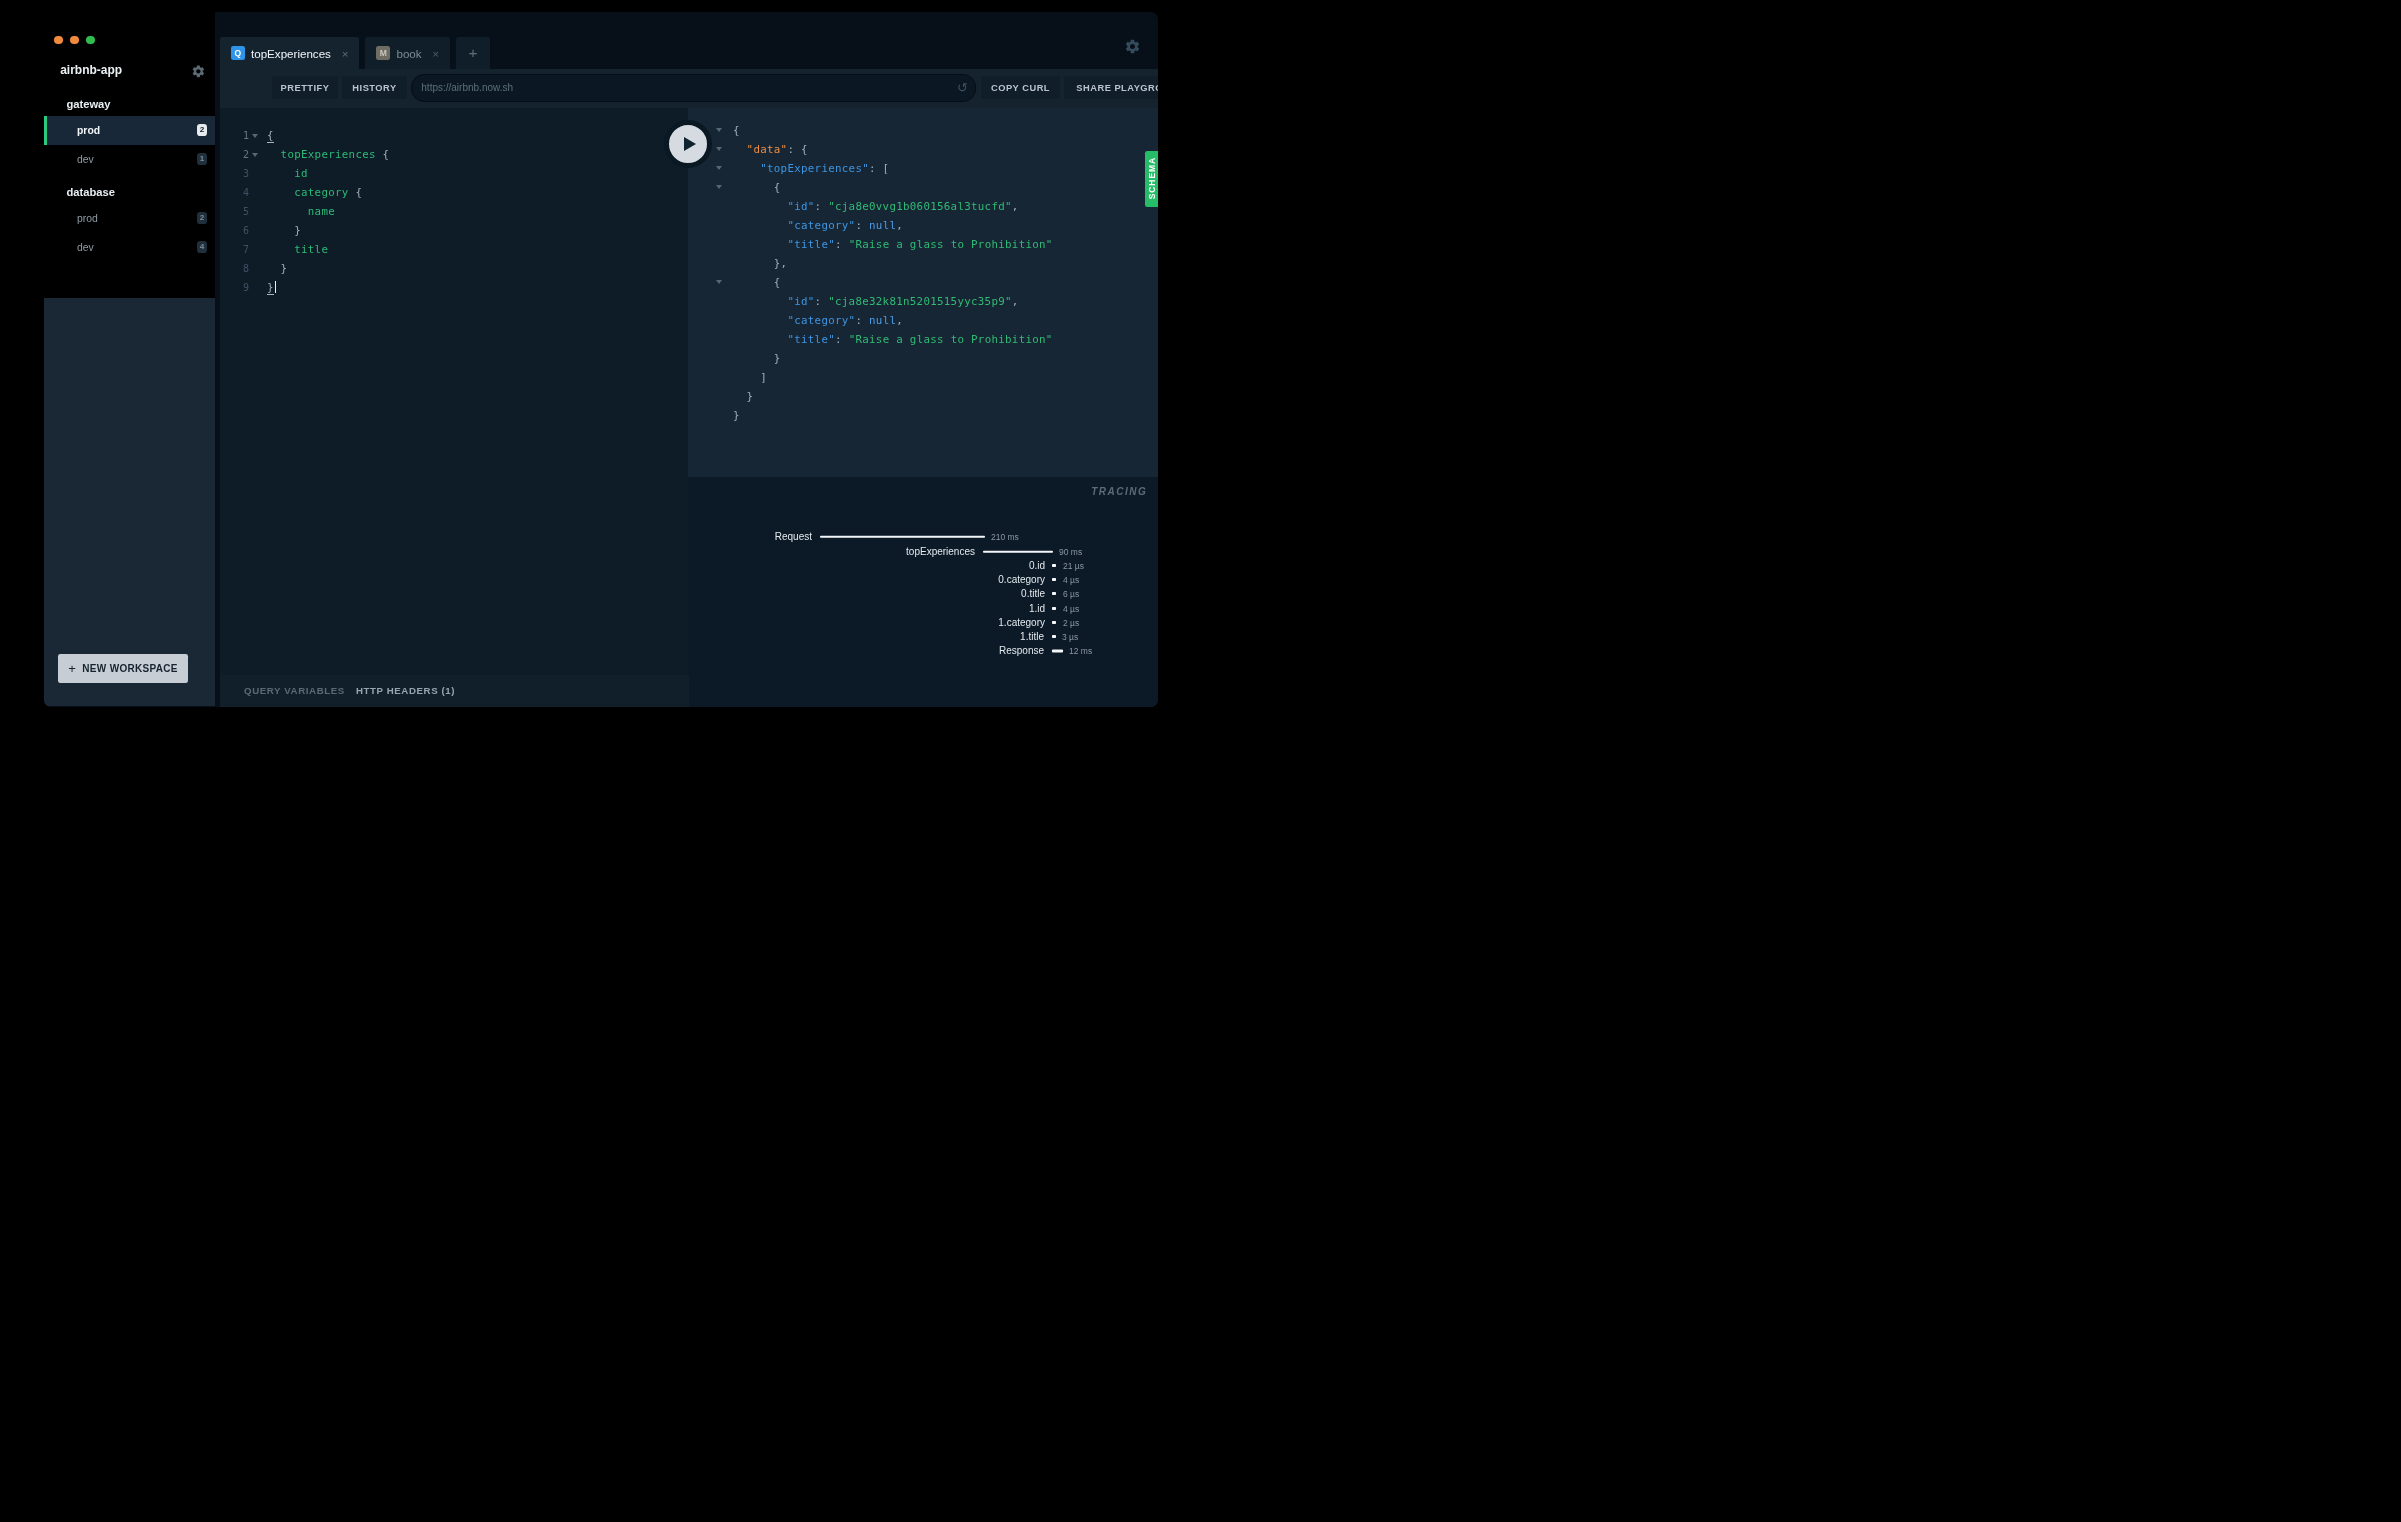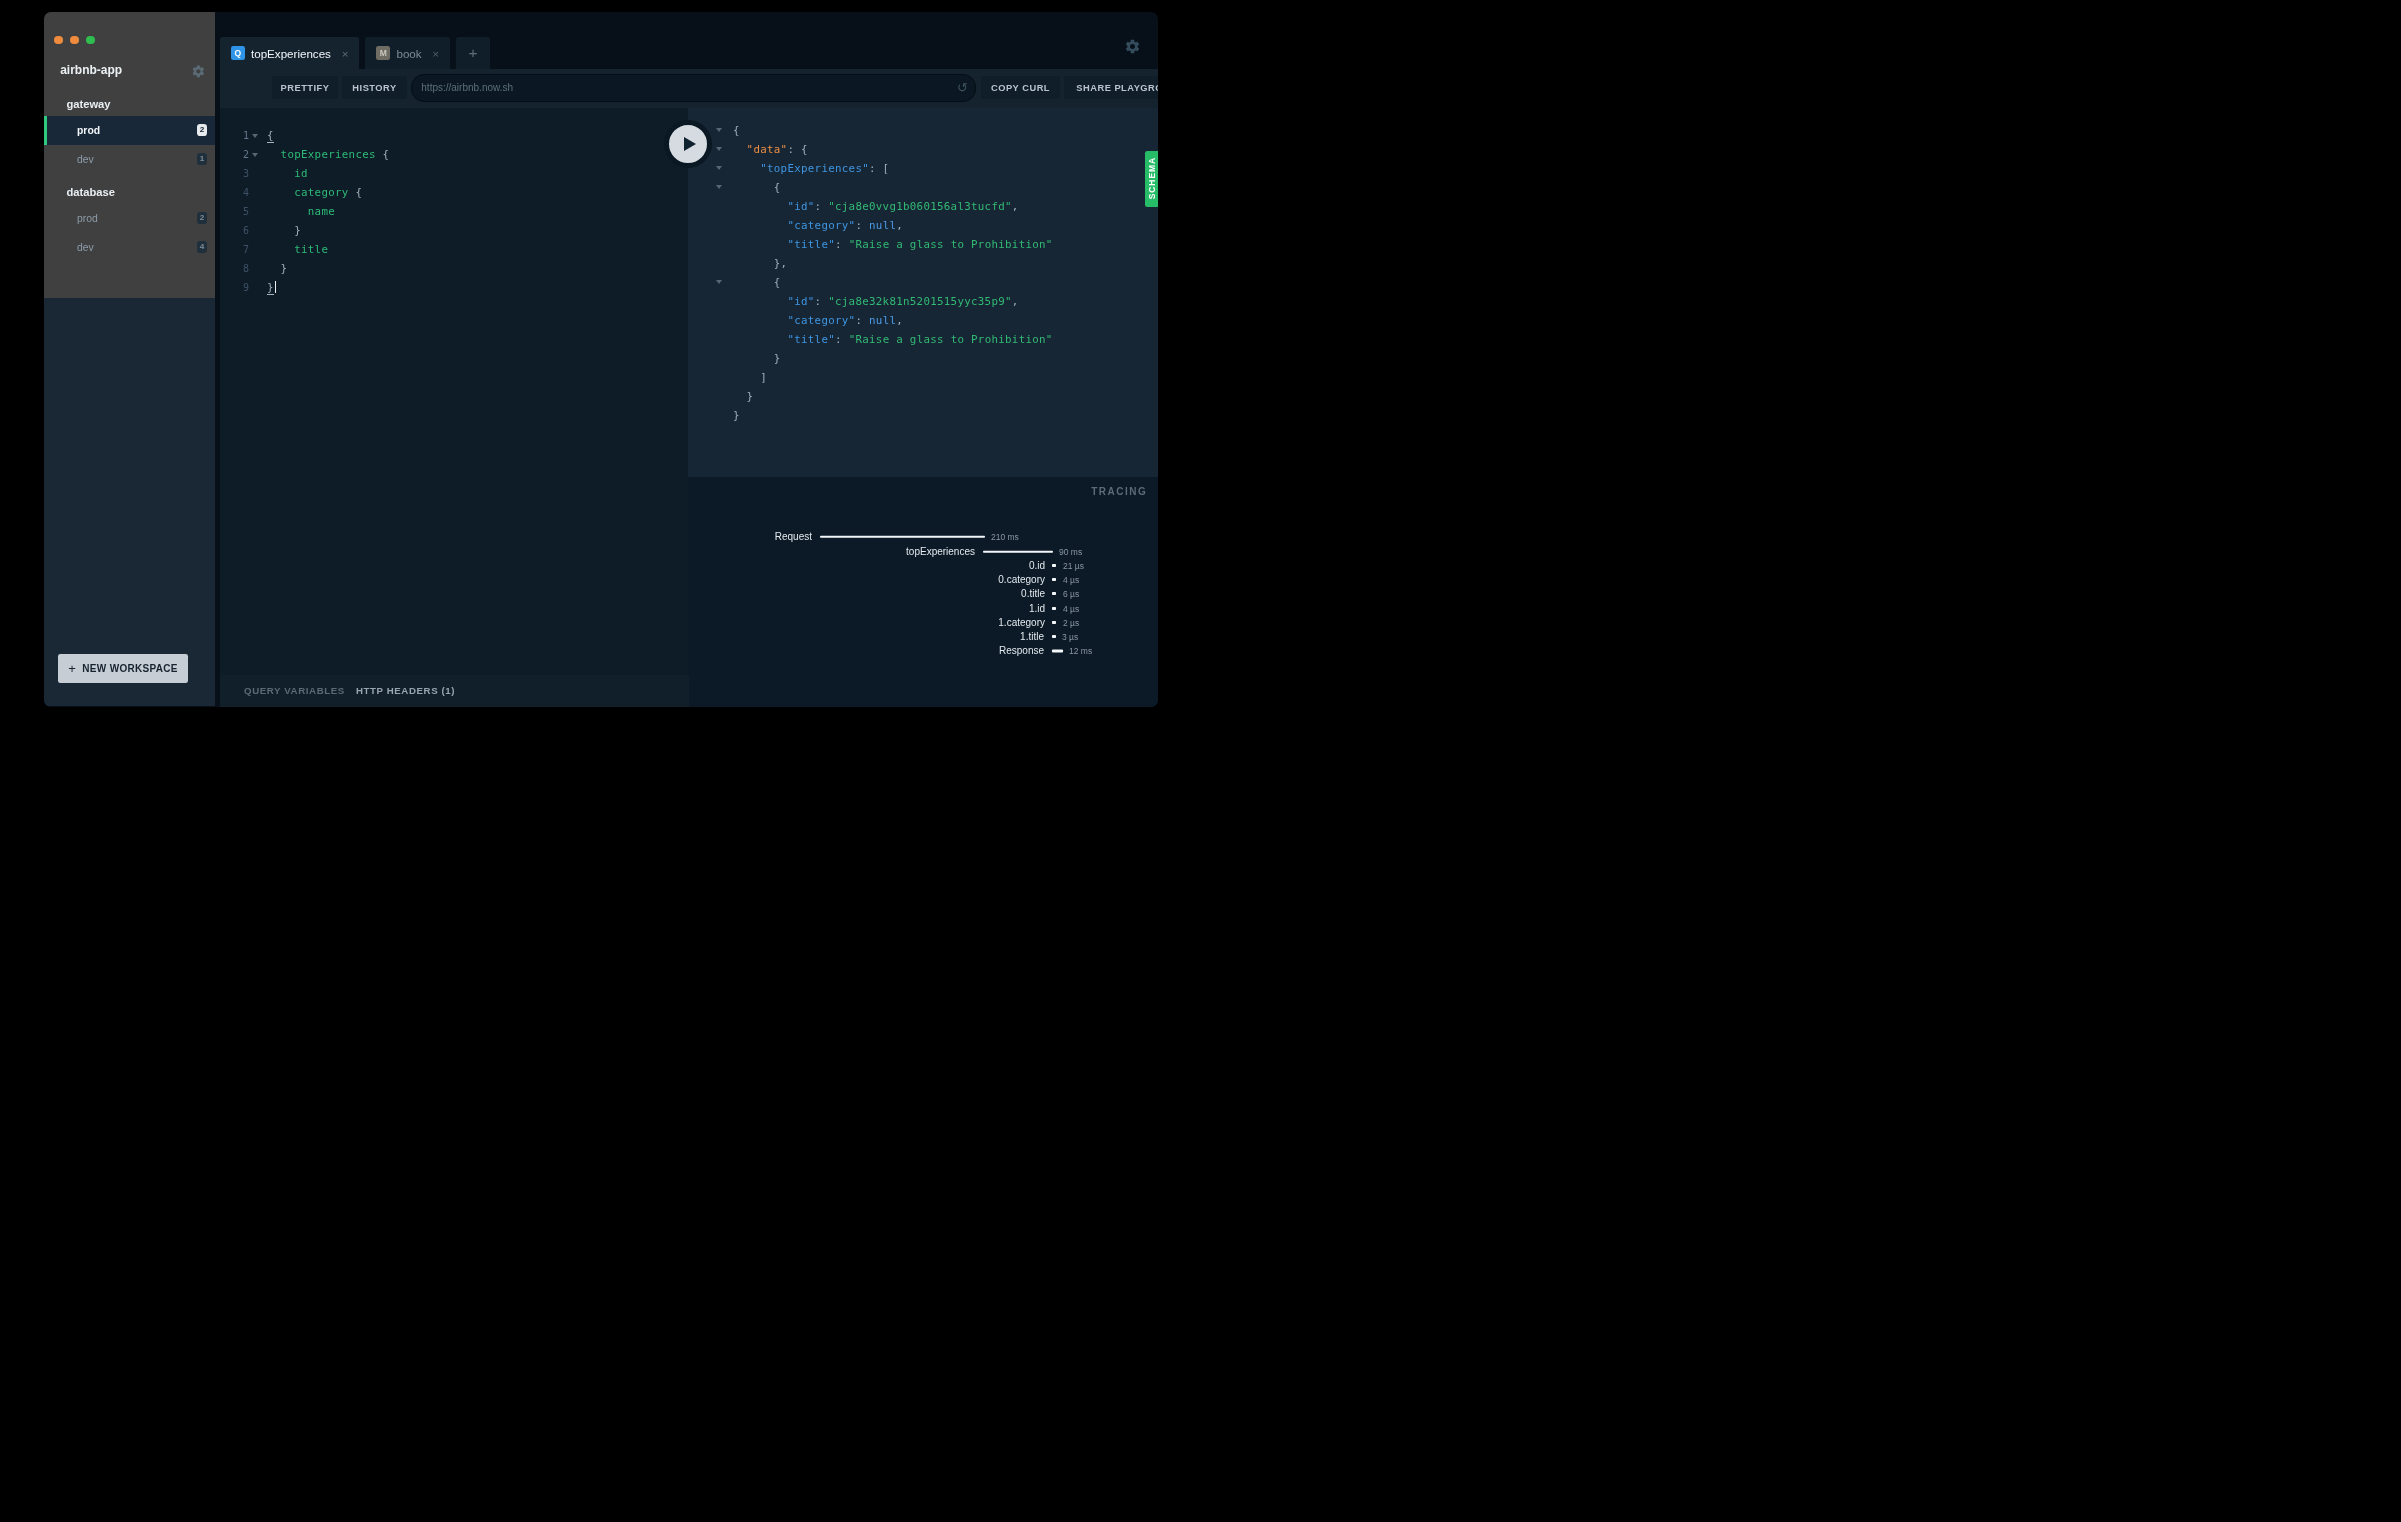--- a/index.html
+++ b/index.html
@@ -7,21 +7,21 @@
   body {
     width:1201px; height:761px; background:#000;
     font-family:"Liberation Sans", sans-serif;
     position:relative; overflow:hidden;
   }
   .window {
     position:absolute; left:44px; top:11.6px; width:1114px; height:695px;
     background:#071019; border-radius:7px; overflow:hidden;
   }
   
-  .sb-top   { position:absolute; left:0; top:0;     width:171px; height:286px; background:#404040; }
+  .sb-top   { position:absolute; left:0; top:0;     width:171px; height:286px; background:#000000; }
   .sb-bottom{ position:absolute; left:0; top:286px; width:171px; height:408px; background:#1A2734; }
   .dots { position:absolute; left:10px; top:24px; display:flex; gap:7.7px; }
   .dot  { width:8.5px; height:8.5px; border-radius:50%; }
   .ws-title { position:absolute; left:16.2px; top:51px; font-size:12px; font-weight:700; color:#ECF1F4; }
   .sb-gear  { position:absolute; left:147px; top:52px; width:14.7px; height:14.7px; color:#5A6B75; cursor:pointer; }
   .projects { position:absolute; left:0; top:81px; right:0; }
   .section-label { height:23px; line-height:23px; padding-left:22.4px; color:#E8EEF2; font-size:11.2px; font-weight:600; }
   .section + .section .section-label { margin-top:7px; }
   .side-item { height:29px; display:flex; align-items:center; padding:0 7.7px 0 33px; color:#8D9CA8; font-size:10.4px; cursor:pointer;gap:36px; }
   .side-item.selected { background:#182838; border-left:3.1px solid var(--selected_green); padding-left:30px; color:#F2F6F8; font-weight:600; }
@@ -91,21 +91,21 @@
   .play .tri { width:0; height:0; border-left:12.4px solid #0F2230; border-top:7.7px solid transparent;
                border-bottom:7.7px solid transparent; margin-left:3.9px; }
   
   .schema-tab { position:absolute; right:0; top:139px; width:13px; height:56px; background:var(--accent_green);
                 border-radius:2.3px 0 0 2.3px; display:flex; align-items:center; justify-content:center;
                 cursor:pointer; z-index:6; }
   .schema-tab span { writing-mode:vertical-rl; transform:rotate(180deg); color:#fff; font-size:8.5px;
                      font-weight:700; letter-spacing:0.9px; }
   
   .tracing-title { position:absolute; top:9.3px; right:10.8px; color:#5C6B77; font-size:10px; font-weight:700;
-                   letter-spacing:1.5px; cursor:pointer; }
+                   letter-spacing:1.5px; cursor:pointer;font-style:italic; }
   .trow   { position:absolute; left:0; width:100%; height:14px; line-height:14px; }
   .tlabel { position:absolute; color:#E3EAEF; font-size:10px; white-space:nowrap;margin-left:36px; }
   .tbar   { position:absolute; background:#F4F7F9; border-radius:0.8px; top:50%; transform:translateY(-50%); }
   .ttime  { position:absolute; color:#8B98A3; font-size:8.5px; white-space:nowrap; }
   
   .bb-label { font-size:9.7px; font-weight:600; letter-spacing:0.6px; cursor:pointer; }
   #bb-qv { color:#5A6A76; }
   #bb-hh { color:#97A5B1; }
 </style>
 </head>

